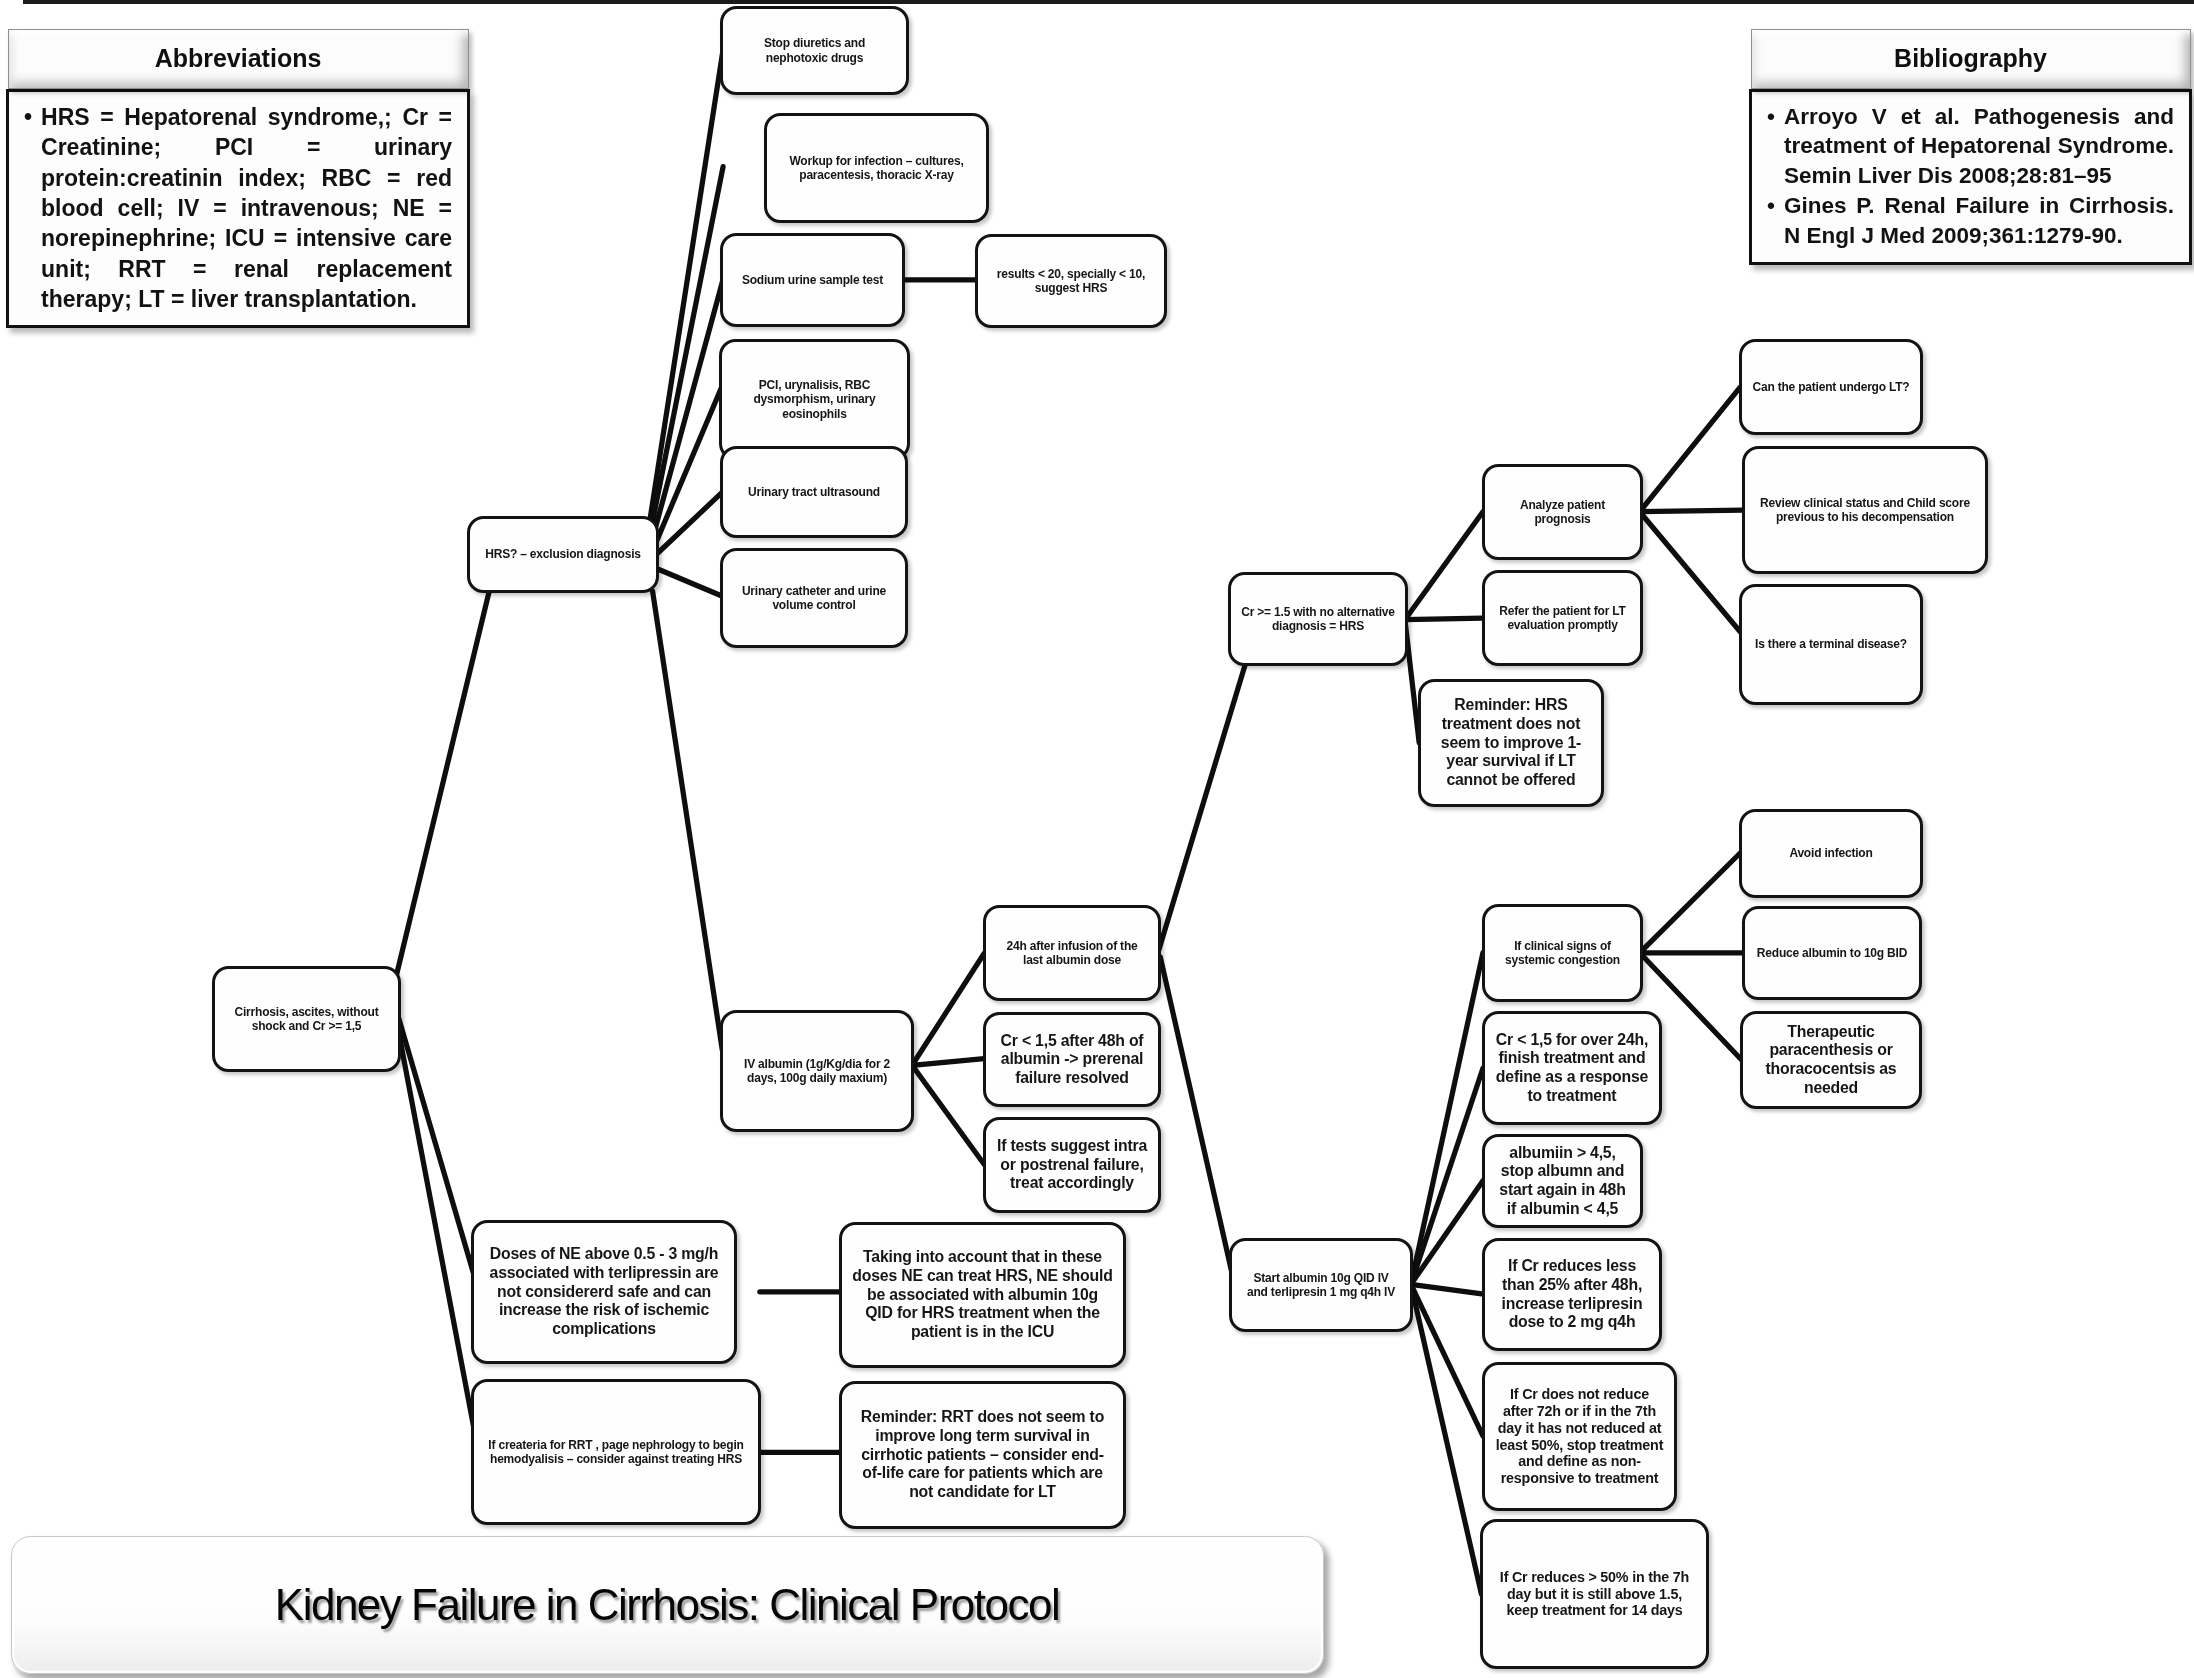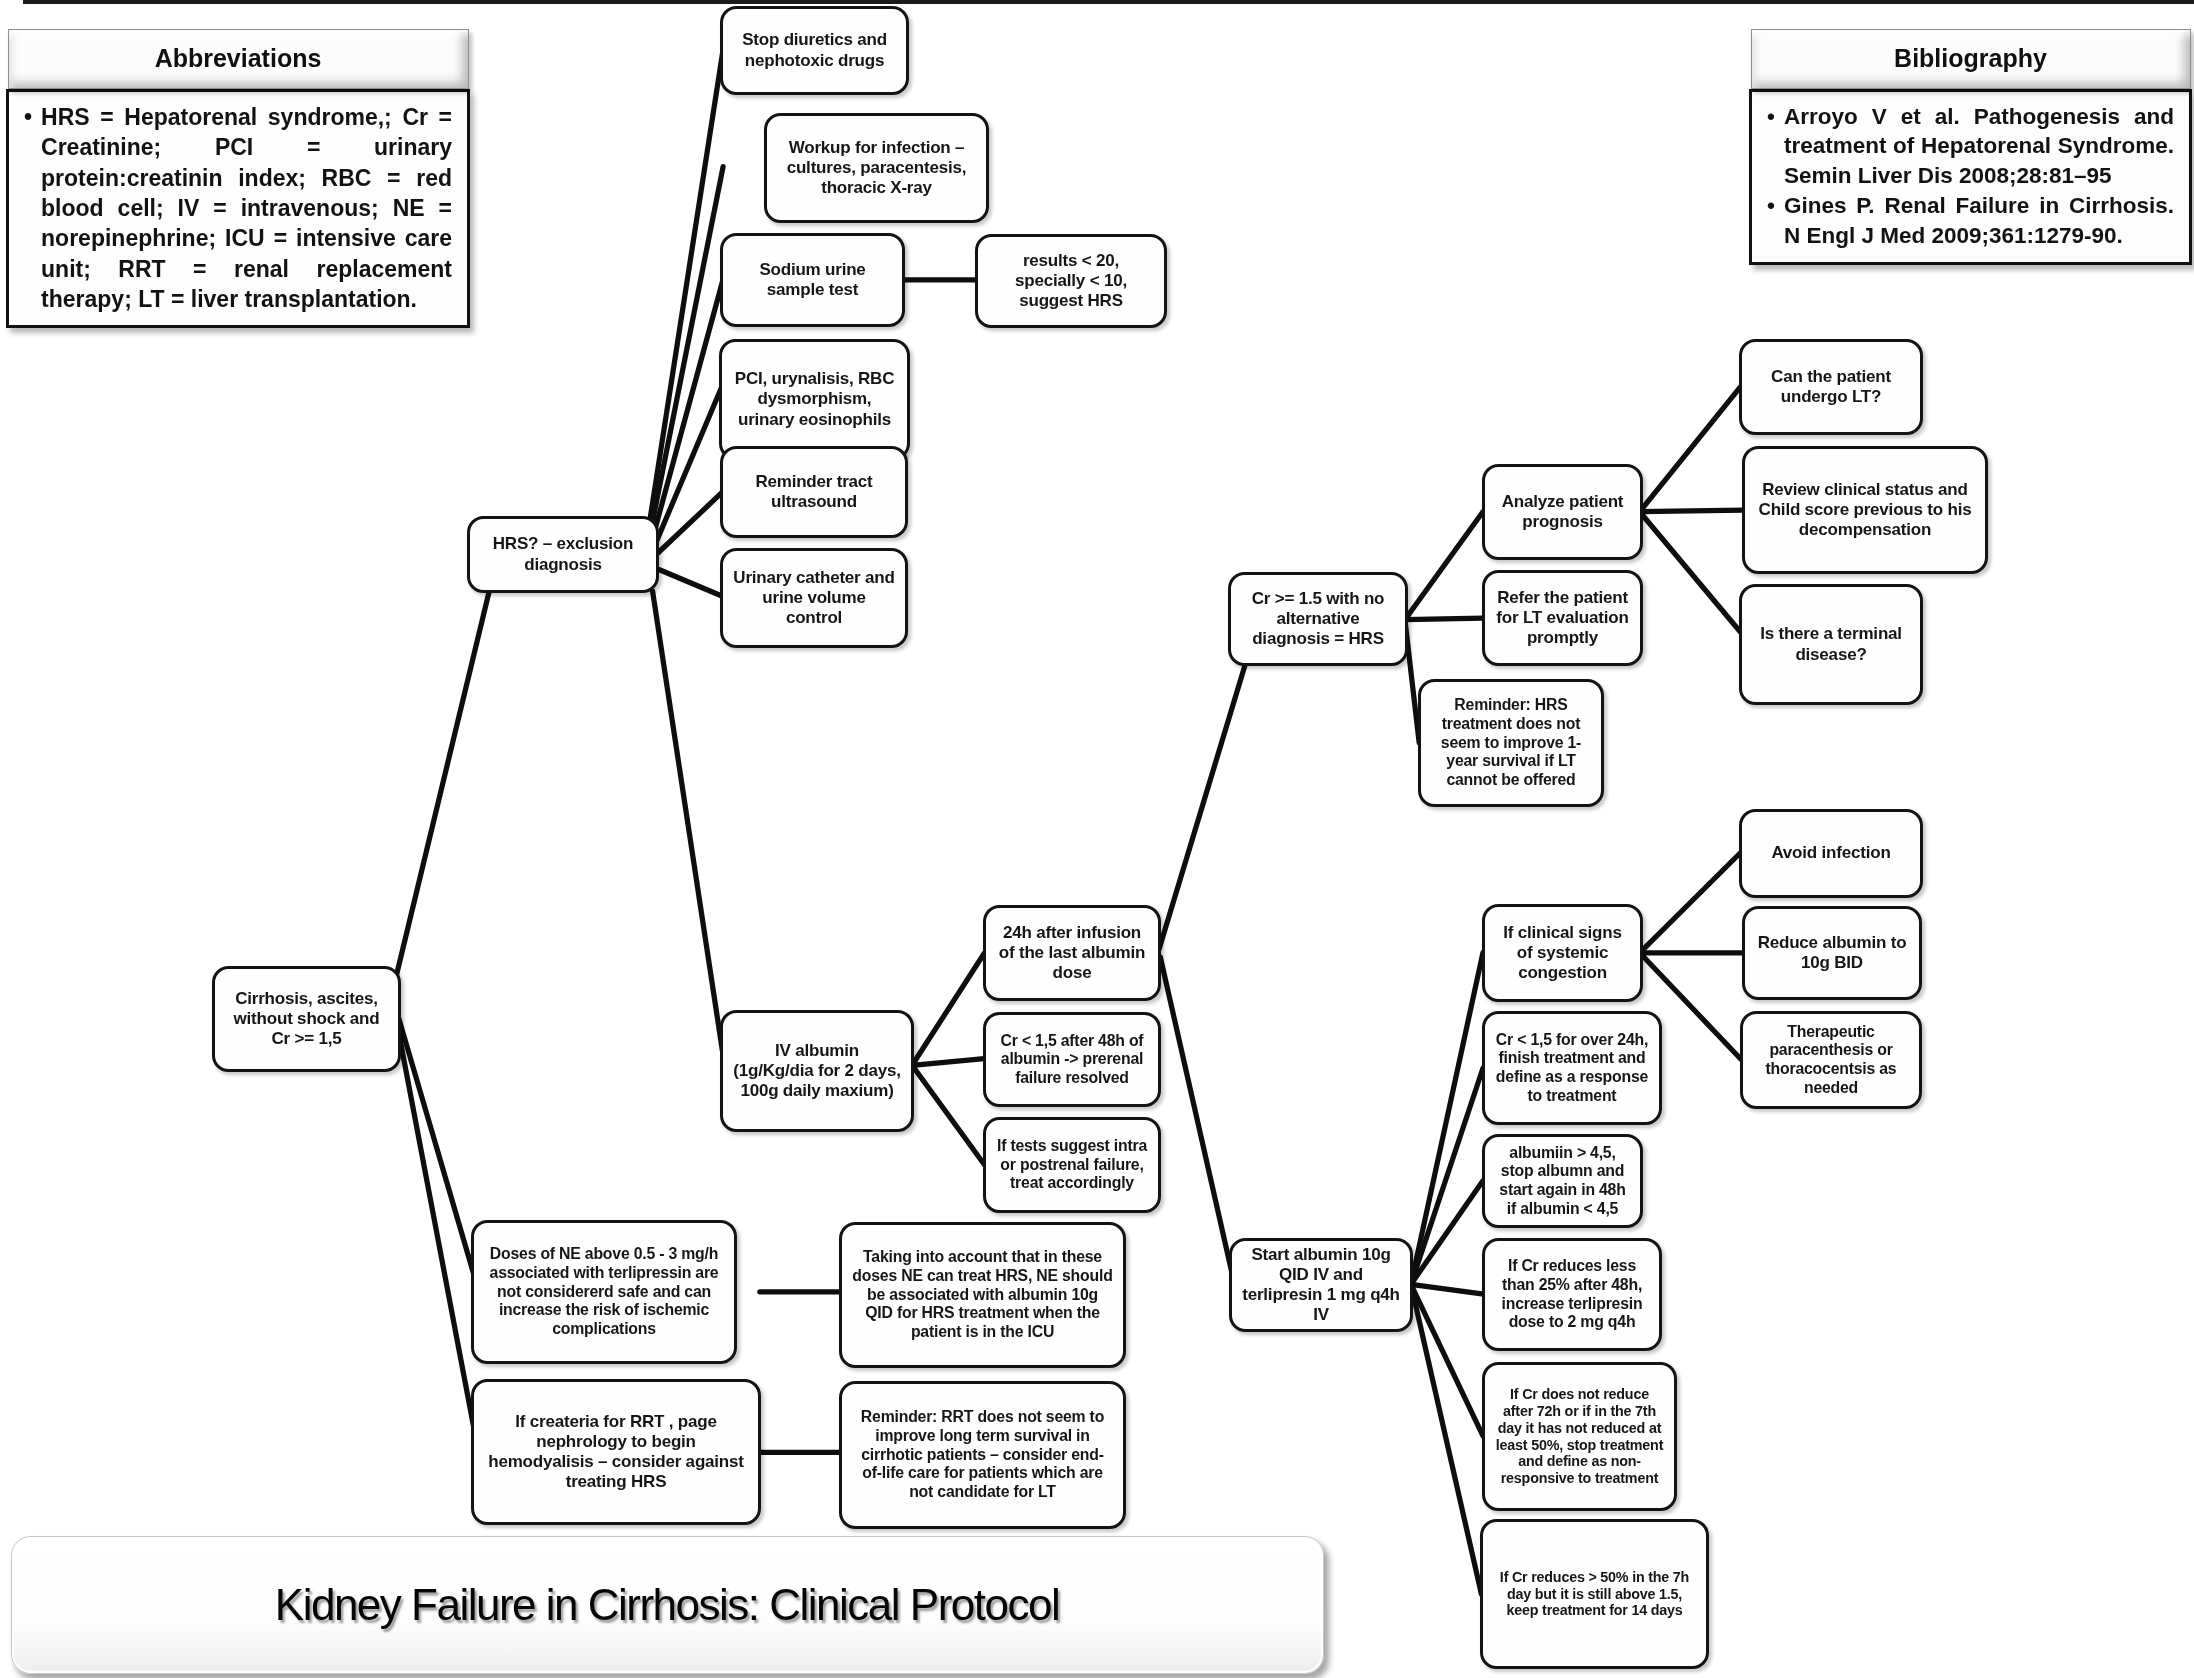--- a/index.html
+++ b/index.html
@@ -6,21 +6,21 @@
             font-family:"Liberation Sans",sans-serif;}
   #stage{position:relative;width:2194px;height:1679px;background:#ffffff;}
 
   .frame-top{position:absolute;left:22.5px;top:0;width:2172px;height:3.8px;background:#1b1b1b;}
 
   svg.wires{position:absolute;left:0;top:0;}
   svg.wires line{stroke:#0e0e0e;stroke-width:7;stroke-linecap:round;}
 
   .node{position:absolute;box-sizing:border-box;background:#fefefe;border:3.8px solid #131313;
         border-radius:16.5px;display:flex;align-items:center;justify-content:center;text-align:center;
-        font-weight:bold;color:#161616;padding:4.5px 9.8px;line-height:1.18;font-size:17px;
+        font-weight:bold;color:#161616;padding:4.5px 9.8px;line-height:1.18;font-size:12px;
         letter-spacing:-0.2px;box-shadow:2.3px 3px 3.8px rgba(0,0,0,0.22);}
   .fs21{font-size:15.8px;}
   .fs19{font-size:14.3px;}
 
   .ref-panel{position:absolute;}
   .ref-head{position:relative;box-sizing:border-box;height:60px;margin:0 1.5px;background:#fcfcfc;
             border:1.5px solid #8f8f8f;display:flex;align-items:center;justify-content:center;
             font-size:25px;font-weight:bold;color:#101010;
             box-shadow:inset 0 12px 9px -7.5px #ffffff,inset 12px 0 9px -9px #e3e3e3,
                        inset -12px 0 10.5px -6.8px #b5b5b5,inset 0 -12px 10.5px -6.8px #bdbdbd,
@@ -125,21 +125,21 @@
     <div class="node" style="left:720px;top:233px;width:185px;height:94px">
         <span>Sodium urine sample test</span>
       </div>
     <div class="node" style="left:975px;top:234px;width:192px;height:94px">
         <span>results &lt; 20, specially &lt; 10, suggest HRS</span>
       </div>
     <div class="node" style="left:719px;top:339px;width:191px;height:121px">
         <span>PCI, urynalisis, RBC dysmorphism, urinary eosinophils</span>
       </div>
     <div class="node" style="left:720px;top:446px;width:188px;height:92px">
-        <span>Reminder tract ultrasound</span>
+        <span>Urinary tract ultrasound</span>
       </div>
     <div class="node" style="left:720px;top:548px;width:188px;height:100px">
         <span>Urinary catheter and urine volume control</span>
       </div>
     <div class="node" style="left:467px;top:516px;width:192px;height:77px">
         <span>HRS? – exclusion diagnosis</span>
       </div>
     <div class="node" style="left:212px;top:966px;width:189px;height:106px">
         <span>Cirrhosis, ascites, without shock and Cr &gt;= 1,5</span>
       </div>

